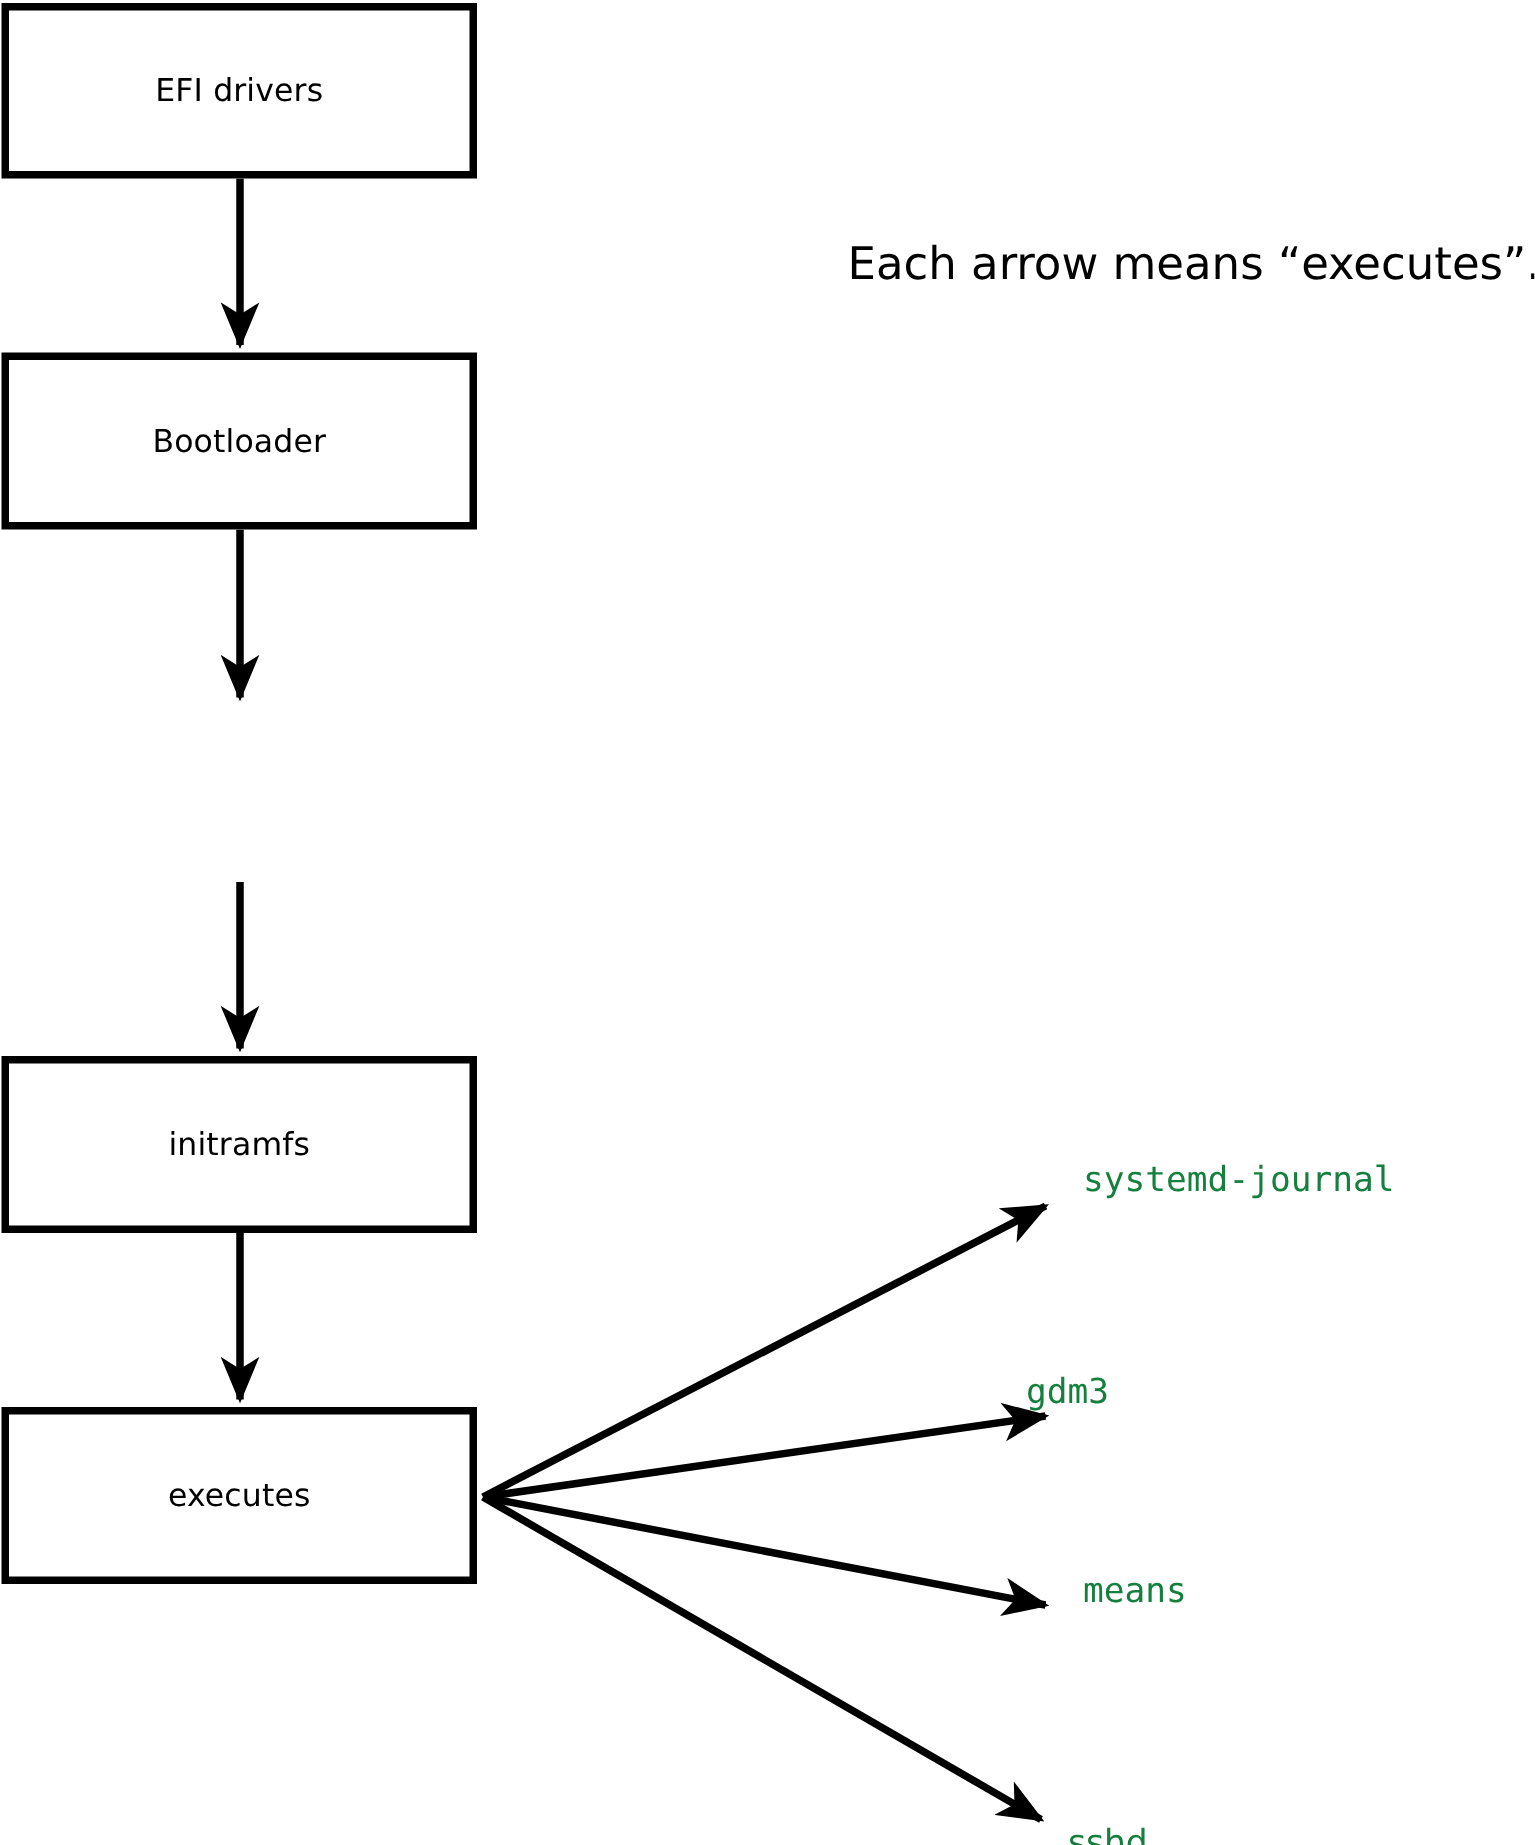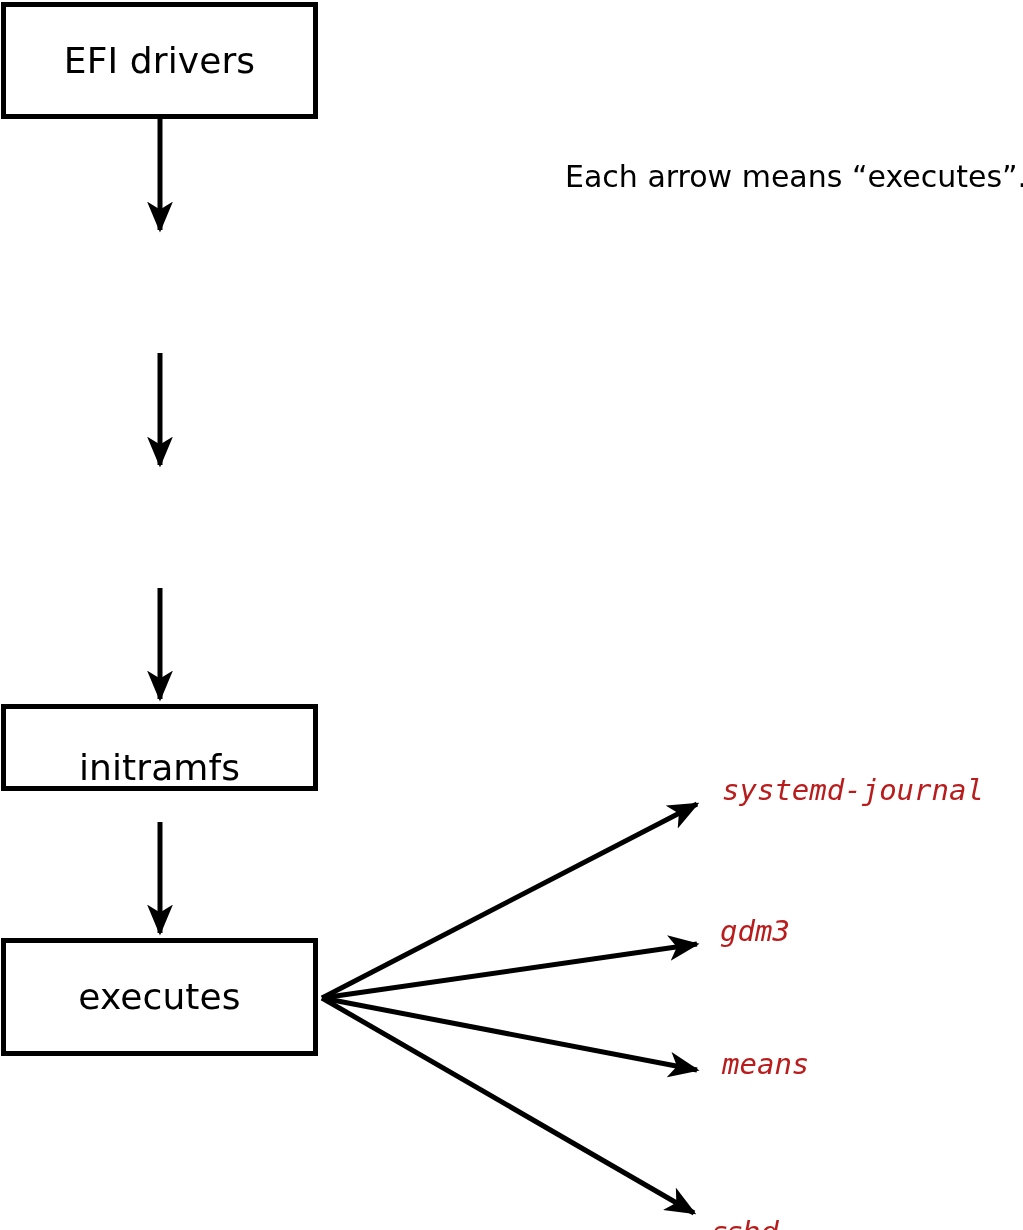--- a/index.html
+++ b/index.html
@@ -31,33 +31,32 @@
     position: absolute;
     box-sizing: border-box;
     border: 5px solid #000000;
     background: #ffffff;
     display: flex;
     align-items: center;
     justify-content: center;
   }
   .node-label {
     font-family: "DejaVu Sans", sans-serif;
-    font-size: 36px;
+    font-size: 21px;
     line-height: 1;
     color: #000000;
     white-space: nowrap;
     letter-spacing: 0.1px;
   }
   .leaf-label {
     position: absolute;
-    font-size: 29px;
+    font-size: 23px;
     line-height: 1;
-    color: #b91c1c;
+    color: #15803d;
     white-space: nowrap;
-    font-style: italic;
   }
   .leaf-label.mono {
     font-family: "DejaVu Sans Mono", monospace;
     letter-spacing: 0px;
   }
   .leaf-label.sans {
     font-family: "DejaVu Sans", sans-serif;
   }
   .legend-note {
     position: absolute;
@@ -106,33 +105,36 @@
     </g>
     <g>
       <line x1="322" y1="998" x2="694" y2="1213" stroke="#000000" stroke-width="5" marker-end="url(#barb)"></line>
     </g>
   </svg>
 
   <div class="node-box" style="left:1px; top:2px; width:317px; height:117px;">
     <span class="node-label">EFI drivers</span>
   </div>
 
+  <div class="node-box" style="left:1px; top:235px; width:317px; height:118px;">
+    <span class="node-label">Bootloader</span>
+  </div>
 
 
-  <div class="node-box" style="left:1px; top:704px; width:317px; height:87px;align-items:flex-end;">
+  <div class="node-box" style="left:1px; top:704px; width:317px; height:118px;">
     <span class="node-label">initramfs</span>
   </div>
 
   <div class="node-box" style="left:1px; top:938px; width:317px; height:118px;">
     <span class="node-label">executes</span>
   </div>
 
   <div class="leaf-label mono" style="left:722px; top:776px;">systemd-journal</div>
 
-  <div class="leaf-label mono" style="left:720px; top:917px;">gdm3</div>
+  <div class="leaf-label mono" style="left:684px; top:917px;">gdm3</div>
 
   <div class="leaf-label mono" style="left:722px; top:1050px;">means</div>
 
   <div class="leaf-label sans" style="left:712px; top:1186px;margin-top:32px;">sshd</div>
 
   <div class="legend-note" style="left:565px; top:162px;">Each arrow means “executes”.</div>
 
 </div>
 
 </body></html>

